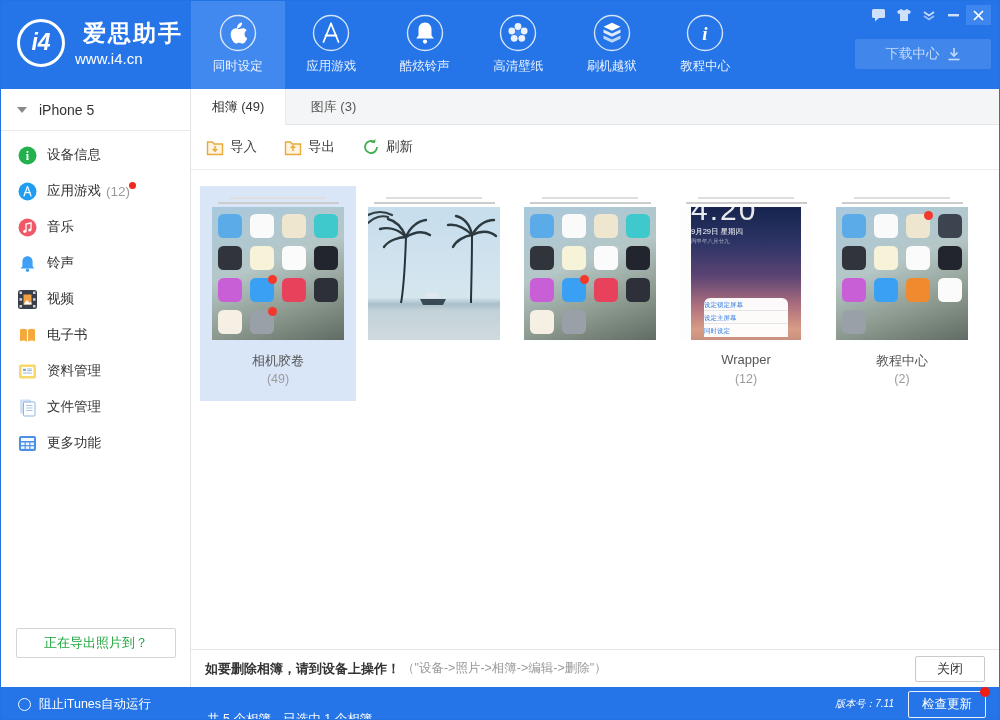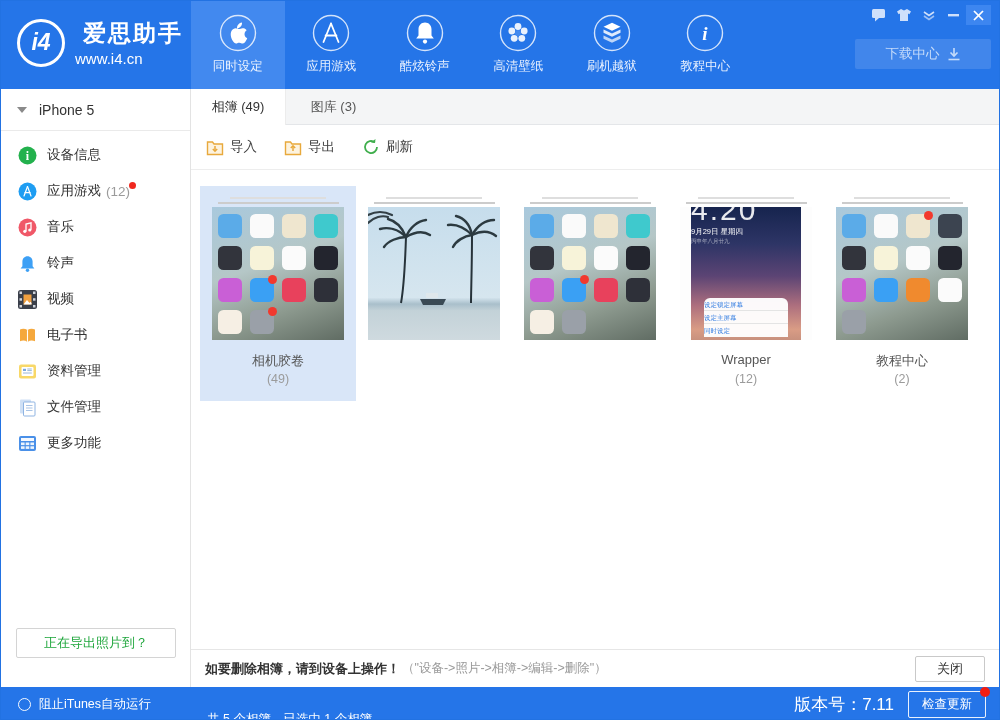--- a/index.html
+++ b/index.html
@@ -74,21 +74,21 @@
   
   .notice { height:38px; border-top:1px solid #e6e6e6; display:flex; align-items:center; padding:0 14px; background:#fff; }
   .notice-main { font-size:13px; font-weight:bold; color:#333;font-family:Liberation Mono, monospace; }
   .notice-detail { font-size:12.5px; color:#999; margin-left:2px; }
   .notice-close { margin-left:auto; width:70px; height:26px; background:#fff; border:1px solid #c9c9c9; border-radius:2px; font-size:13px; color:#333; display:flex; align-items:center; justify-content:center; cursor:pointer; }
   .statusbar { height:34px; background:#2575e8; display:flex; align-items:center; color:#fff; font-size:12.5px; }
   .sb-left { width:190px; flex:none; display:flex; align-items:center; padding-left:17px; cursor:pointer; }
   .sb-circle { width:13px; height:13px; border:1.5px solid rgba(255,255,255,.95); border-radius:50%; margin-right:8px; flex:none; }
   .sb-summary { margin-left:16px;margin-top:30px; }
   .sb-right { margin-left:auto; display:flex; align-items:center; }
-  .sb-version { font-size:17px; }
+  .sb-version { font-size:10px;font-style:italic; }
   .sb-update { position:relative; margin:0 13px 0 14px; padding:4px 13px; border:1px solid rgba(255,255,255,.9); border-radius:2px; font-size:12.5px; cursor:pointer; }
   .sb-update .reddot2 { position:absolute; right:-5px; top:-5px; width:10px; height:10px; background:#f21d12; border-radius:50%; }
 
   
   .dialog { position:absolute; left:281px; top:270px; width:438px; background:#fff; box-shadow:0 4px 18px rgba(0,0,0,.32); z-index:50; }
   .dlg-head { height:36px; background:#2478e8; display:flex; align-items:center; padding-left:20px; position:relative; }
   .dlg-title { color:#fff; font-size:13.5px; }
   .dlg-close { position:absolute; right:5px; top:6px; width:30px; height:24px; background:#3d87f2; color:#fff; font-size:13px; display:flex; align-items:center; justify-content:center; cursor:pointer; }
   .dlg-body { padding:0 30px 26px 34px; }
   .dlg-row1 { margin-top:30px; display:flex; align-items:baseline; }

